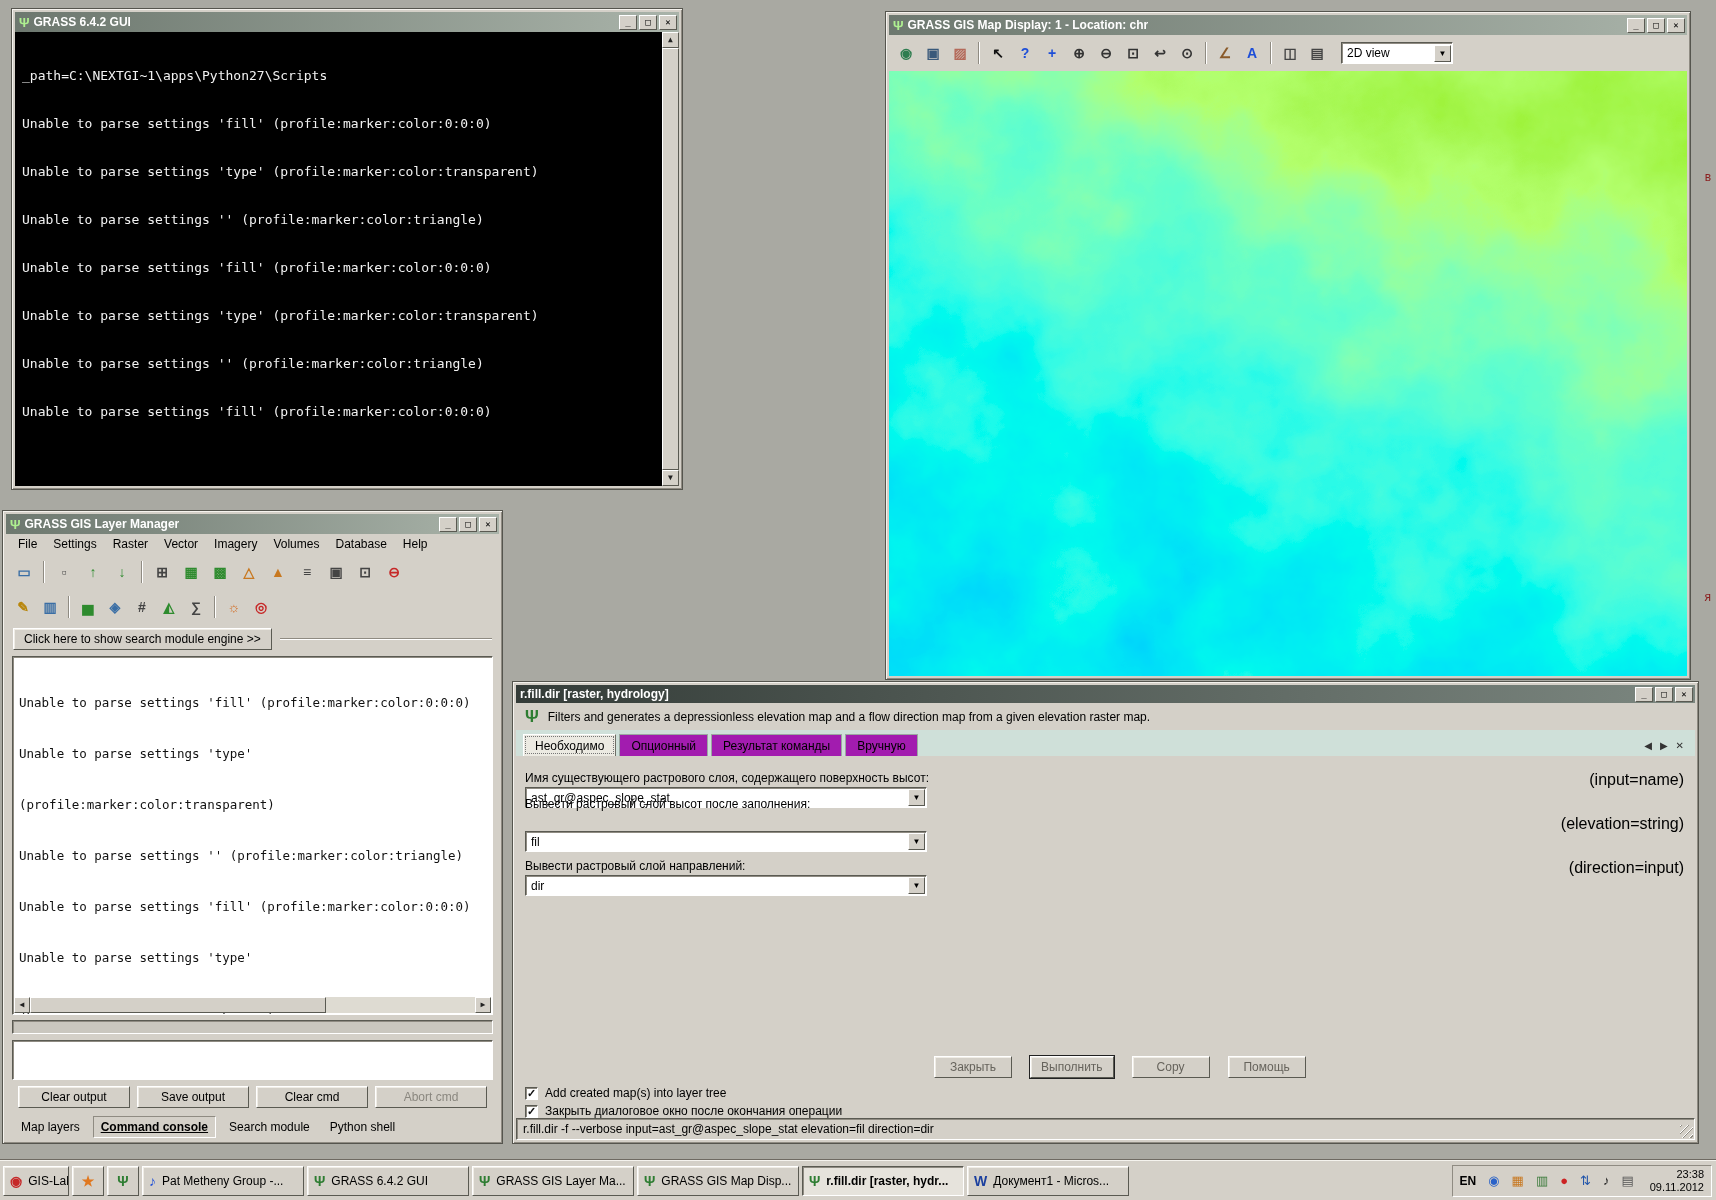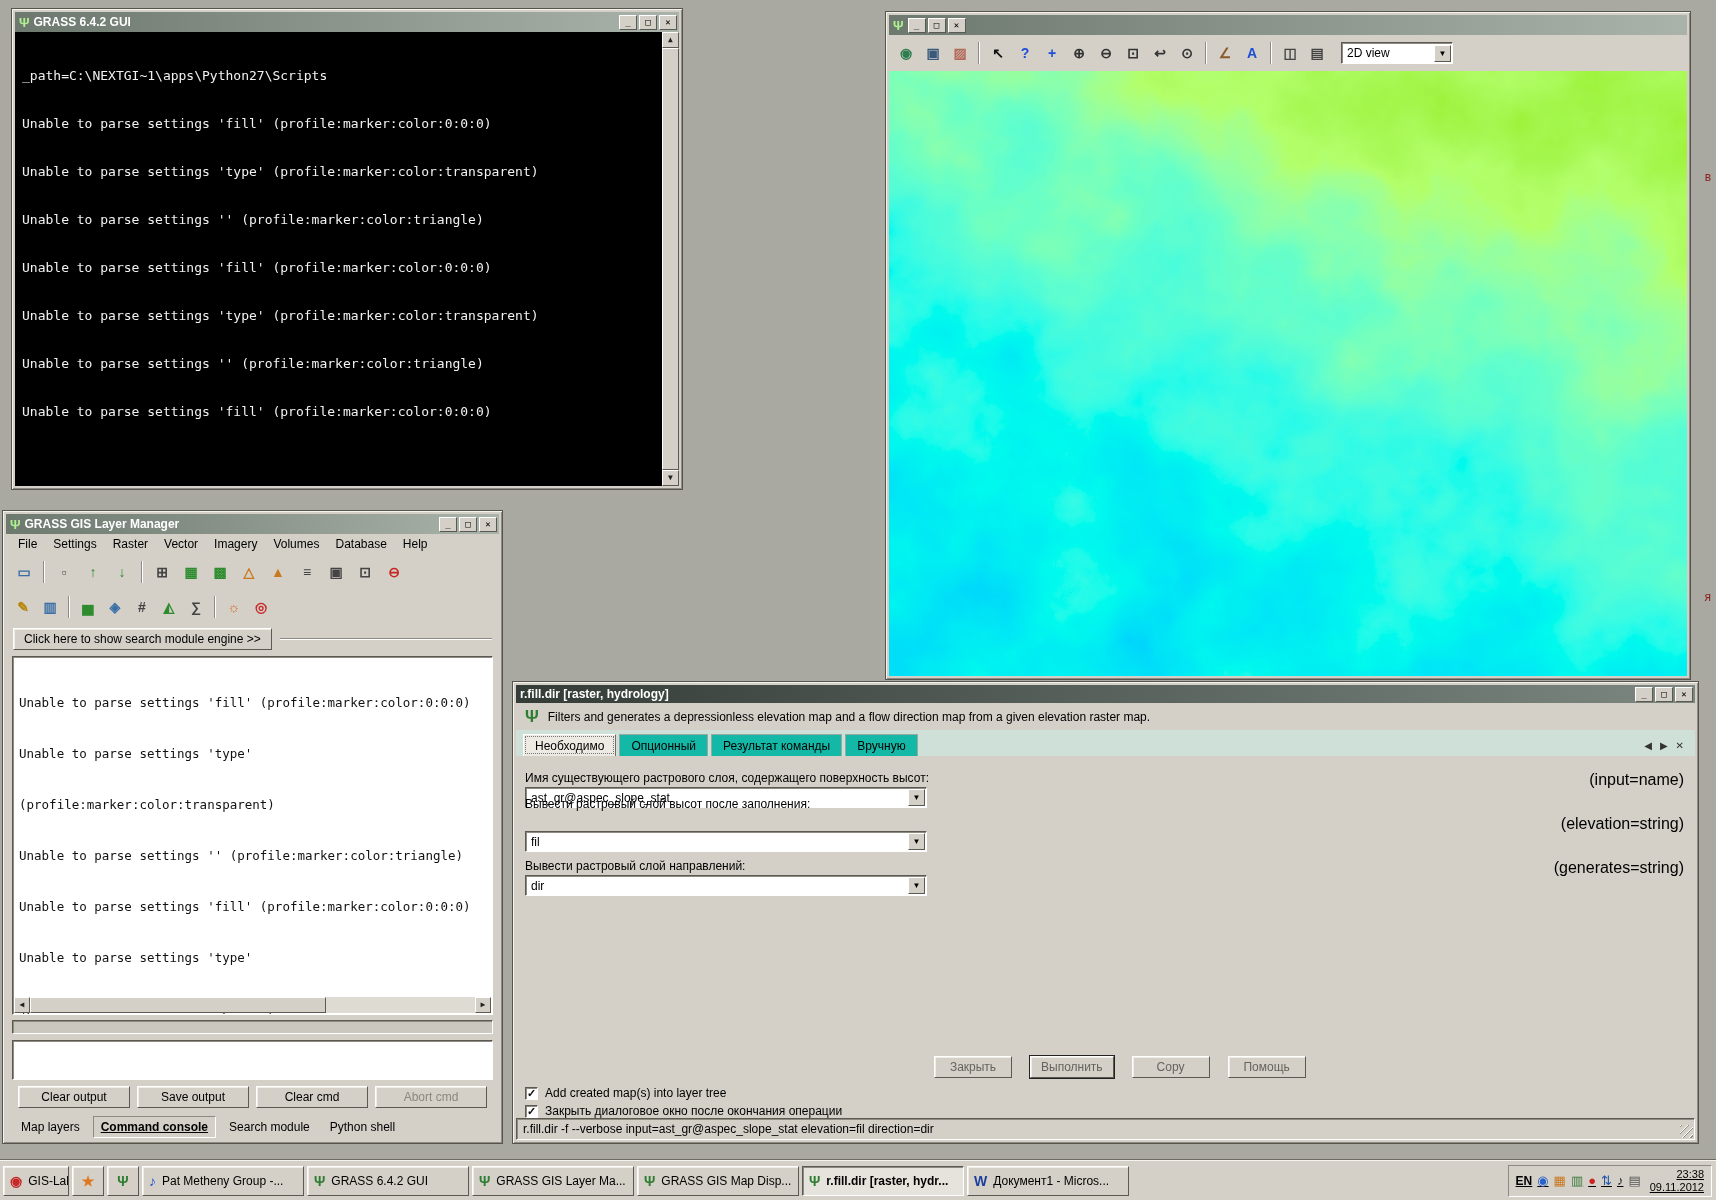--- a/index.html
+++ b/index.html
@@ -71,21 +71,21 @@
   .btn.disabled { color:#8a877f; }
   .lm-tabs { flex:0 0 26px; display:flex; align-items:center; gap:6px; padding:2px 8px; }
   .lm-tab { padding:3px 7px; cursor:default; }
   .lm-tab.active { font-weight:bold; text-decoration:underline; background:#d4d0c8;
                    border:1px solid; border-color:#8f8b82 #fff #fff #8f8b82; }
 
   
   .dlg-desc { flex:0 0 27px; display:flex; align-items:center; gap:9px; padding:0 9px; }
   .dlg-leaf { color:#2e7d32; font-size:17px; font-weight:bold; }
   .dlg-tabs { flex:0 0 26px; background:#cfe0d9; display:flex; align-items:flex-end; padding:3px 7px 0; gap:3px; }
-  .dlg-tab { padding:4px 11px 3px; background:#14b8a6; border:1px solid #9aa8a0; border-bottom:none; cursor:default; }
+  .dlg-tab { padding:4px 11px 3px; background:#a21caf; border:1px solid #9aa8a0; border-bottom:none; cursor:default; }
   .dlg-tab.active { background:#eceae2; outline:1px dotted #777; outline-offset:-3px;
                     border-color:#fff #6e6e66 #eceae2 #fff; font-weight:normal; }
   .dlg-tabctrl { margin-left:auto; display:flex; gap:8px; align-items:center; padding:0 4px 5px 0; font-size:10px; color:#333; }
   .dlg-content { flex:1; position:relative; }
   .flabel { position:absolute; left:9px; font-size:12px; white-space:nowrap; }
   .fhint  { position:absolute; right:11px; font-size:16px; white-space:nowrap; }
   .fcombo { position:absolute; left:9px; width:402px; height:21px; background:#fff; display:flex; align-items:center; }
   .dlg-btnrow { position:absolute; top:300px; left:418px; display:flex; gap:18px; }
   .dlg-btn { min-width:78px; color:#66635c; }
   .dlg-btn.default { box-shadow: inset 1px 1px 0 #f0ede6, 0 0 0 1px #222; }
@@ -103,22 +103,22 @@
              display:flex; align-items:center; gap:3px; padding:3px 3px; }
   .task-btn { height:30px; display:flex; align-items:center; gap:6px; padding:0 6px;
               font-size:12px; white-space:nowrap; overflow:hidden; cursor:default; }
   .task-btn.first { width:66px; }
   .task-btn.small { width:32px; justify-content:center; }
   .task-btn.wide  { width:162px; }
   .task-btn.active { border-color:#5a5a52 #fff #fff #5a5a52; box-shadow:inset 1px 1px 0 #8f8b82;
                      background:#e6e3dc; font-weight:bold; }
   .task-icon { font-size:14px; font-weight:bold; flex:0 0 auto; }
   .tb-flexspacer { flex:1; }
-  .tray { height:32px; display:flex; align-items:center; gap:5px; padding:0 7px;
-          border:1px solid; border-color:#8f8b82 #fff #fff #8f8b82; margin-right:1px;text-decoration:underline; }
+  .tray { height:32px; display:flex; align-items:center; gap:12px; padding:0 7px;
+          border:1px solid; border-color:#8f8b82 #fff #fff #8f8b82; margin-right:1px; }
   .tray-lang { font-weight:bold; }
   .tray-ic { font-size:13px; line-height:13px; }
   .tray-clock { text-align:right; font-size:11px; line-height:13px; padding-left:4px; }
 
   .dart { position:absolute; right:5px; color:#8b2020; font-size:12px; }
 </style>
 </head>
 <body>
 
 <div id="desktop">
@@ -148,20 +148,21 @@
         <span class="sbtn">▲</span>
         <span class="sthumb"></span>
         <span class="sbtn">▼</span>
       </div>
     </div>
   </section>
 
   <section class="win" id="win-map" style="left:885px;top:11px;width:806px;height:669px;">
     <header class="titlebar">
       <span class="ticon">Ψ</span>
+      <span class="ttitle">GRASS GIS Map Display: 1 - Location: chr</span>
       <span class="wbtns">
         <button class="wbtn">_</button>
         <button class="wbtn">□</button>
         <button class="wbtn">✕</button>
       </span>
     </header>
     <div class="toolbar map-toolbar">
       <button class="tb" style="color: rgb(46, 125, 79);">◉</button>
       <button class="tb" style="color: rgb(57, 89, 122);">▣</button>
       <button class="tb" style="color: rgb(180, 106, 90);">▨</button>
@@ -326,21 +327,21 @@
         <span class="combo-text">ast_gr@aspec_slope_stat</span>
         <span class="combo-arrow">▼</span>
       </div>
       <div class="flabel" style="top:41px;">Вывести растровый слой высот после заполнения:</div>
       <div class="fhint" style="top:59px;">(elevation=string)</div>
       <div class="fcombo sunken" style="top:75px;">
         <span class="combo-text">fil</span>
         <span class="combo-arrow">▼</span>
       </div>
       <div class="flabel" style="top:103px;">Вывести растровый слой направлений:</div>
-      <div class="fhint" style="top:103px;">(generates=string)</div>
+      <div class="fhint" style="top:103px;">(direction=input)</div>
       <div class="fcombo sunken" style="top:119px;">
         <span class="combo-text">dir</span>
         <span class="combo-arrow">▼</span>
       </div>
       <div class="dlg-btnrow">
         <button class="btn raised dlg-btn">Закрыть</button>
         <button class="btn raised dlg-btn default">Выполнить</button>
         <button class="btn raised dlg-btn">Copy</button>
         <button class="btn raised dlg-btn">Помощь</button>
       </div>

